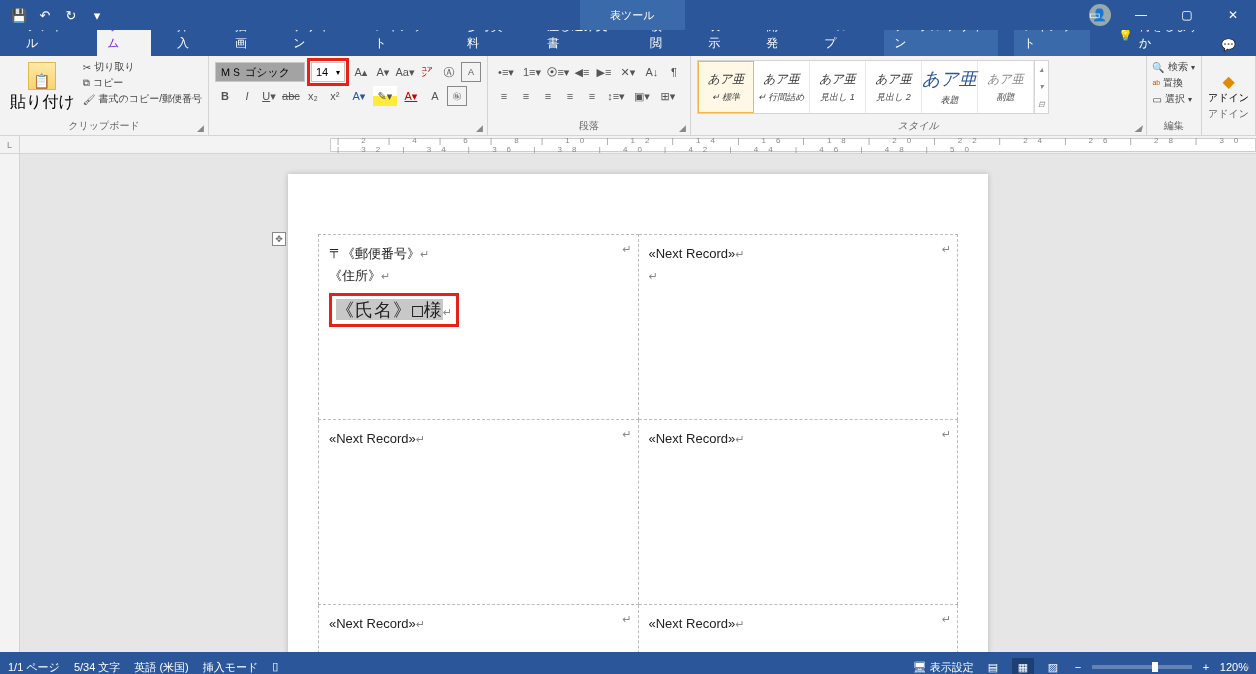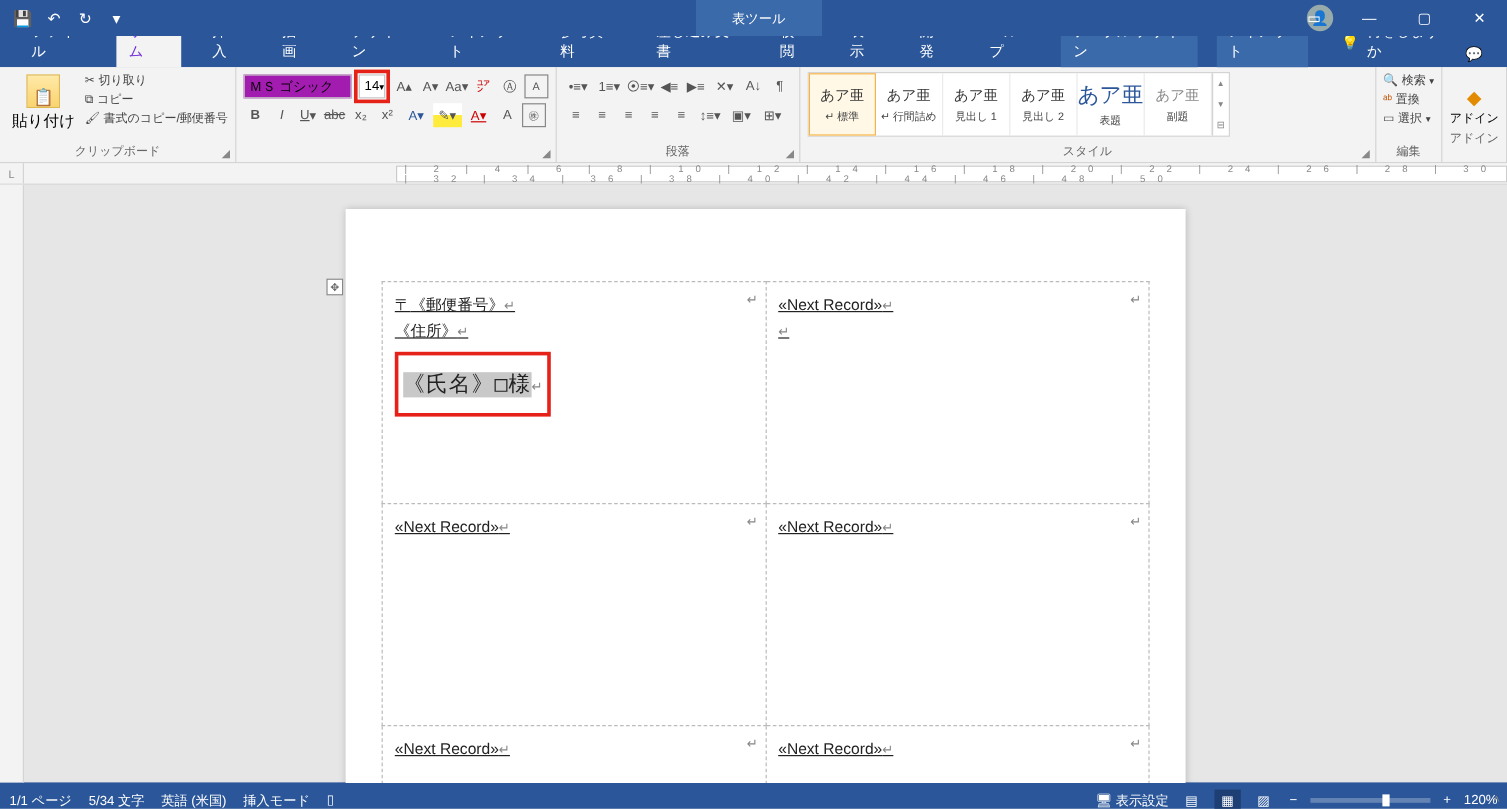--- a/index.html
+++ b/index.html
@@ -30,30 +30,30 @@
 .group-label { font-size: 10px; color: #666; text-align: center; margin-top: 2px; }
 .group-body { flex: 1; display: flex; gap: 4px; align-items: flex-start; }
 .dialog-launcher { position: absolute; bottom: 2px; right: 4px; font-size: 9px; color: #888; }
 
 .paste-btn { display: flex; flex-direction: column; align-items: center; padding: 2px 4px; }
 .paste-icon-box { width: 28px; height: 28px; background: linear-gradient(#ffe9a8,#f9d46f); border: 1px solid #e0b94d; display: flex; align-items: flex-end; justify-content: center; font-size: 14px; }
 .small-btns { display: flex; flex-direction: column; gap: 2px; font-size: 10px; color: #444; }
 .small-btn { display: flex; align-items: center; gap: 3px; }
 
 .font-group .row { display: flex; gap: 2px; align-items: center; height: 24px; }
-.font-name-box { border: 1px solid #c8c8c8; background: #a21caf; width: 90px; height: 20px; font-size: 11px; padding: 1px 4px; }
-.font-size-box { border: 1px solid #c8c8c8; background: #fff; width: 22px; height: 20px; font-size: 11px; padding: 1px 4px; display:flex; align-items:center; justify-content:space-between;}
+.font-name-box { border: 1px solid #c8c8c8; background: #a3a3a3; width: 90px; height: 20px; font-size: 11px; padding: 1px 4px; }
+.font-size-box { border: 1px solid #c8c8c8; background: #fff; width: 34px; height: 20px; font-size: 11px; padding: 1px 4px; display:flex; align-items:center; justify-content:space-between;}
 .font-size-wrap { border: 3px solid #e62117; padding: 1px; }
 .r-btn { width: 20px; height: 20px; display: flex; align-items: center; justify-content: center; font-size: 11px; color: #555; }
 .r-btn.wider { width: 24px; }
 .r-btn.red-a { color:#c00; text-decoration: underline; text-decoration-color:#c00;}
 
 .para-group .row { display: flex; gap: 2px; align-items: center; height: 24px; }
 
-.styles-group { flex: 0 0 auto; }
+.styles-group { flex: 0 0 auto; font-style: italic; }
 .styles-gallery { display: flex; height: 54px; border: 1px solid #d4d4d4; background:#fff; }
 .style-item { width: 56px; border-right: 1px solid #eaeaea; display: flex; flex-direction: column; align-items: center; justify-content: center; font-size: 9px; color: #444; }
 .style-item.selected { border: 1px solid #f5b44a; background: #fff8e6; }
 .style-preview { font-size: 12px; color: #333; margin-bottom: 3px; }
 .style-item .big { font-size: 18px; color:#2b579a; }
 .gallery-grip { width: 14px; display:flex; flex-direction:column; border-left:1px solid #d4d4d4;}
 .gallery-grip div { flex:1; display:flex; align-items:center; justify-content:center; font-size:8px; color:#888;}
 
 .editing-group .vert { display:flex; flex-direction:column; gap:2px; font-size:10px; color:#444;}
 .editing-group .vert .small-btn { gap:3px; }
@@ -75,22 +75,22 @@
 .v-ruler { width: 20px; background:#f3f3f3; border-right:1px solid #d4d4d4; font-size:8px; color:#888; position:relative;}
 .canvas { flex:1; overflow:auto; position:relative; }
 .page { background:#fff; width: 700px; margin: 20px auto 0 auto; box-shadow: 0 0 6px rgba(0,0,0,0.2); padding: 60px 0 0 0; min-height: 700px; position:relative;}
 .table-anchor { position:absolute; left:-16px; top:58px; width:14px; height:14px; border:1px solid #888; font-size:9px; display:flex; align-items:center; justify-content:center; color:#666; background:#fff;}
 
 table.labels { border-collapse: collapse; width: 640px; margin: 0 30px; }
 table.labels td { border: 1px dashed #bbb; width: 50%; height: 185px; vertical-align: top; padding: 8px 10px; font-family: "Century", "Times New Roman", serif; font-size: 13px; color:#222; position:relative;}
 .para-mark { color:#888; font-size:11px; }
 .cell-mark { position:absolute; right:6px; top:8px; color:#888; font-size:11px; }
 
-.field-line { line-height: 1.7; text-decoration: underline; }
-.name-highlight-wrap { display:inline-block; border: 3px solid #e62117; padding: 12px 4px; margin-top: 6px; }
+.field-line { line-height: 1.7; }
+.name-highlight-wrap { display:inline-block; border: 3px solid #e62117; padding: 2px 4px; margin-top: 6px; }
 .name-highlight { background:#c8c8c8; font-size: 18px; font-family:"MS Gothic", monospace; letter-spacing:1px; }
 
 
 .statusbar { height: 30px; background: #2b579a; color:#fff; display:flex; align-items:center; font-size:11px; padding: 0 8px; }
 .statusbar .left-items { display:flex; gap:14px; }
 .statusbar .right-items { margin-left:auto; display:flex; align-items:center; gap:8px;}
 .view-btn { width:22px; height:18px; display:flex; align-items:center; justify-content:center; color:#fff; }
 .view-btn.active { background:#1e3f73; }
 .zoom-slider { width:100px; height:4px; background:#fff4; position:relative; }
 .zoom-thumb { width:6px; height:10px; background:#fff; position:absolute; top:-3px; left:60%; }
@@ -138,21 +138,21 @@
   </div>
   <div class="share-icon">💬</div>
 </div>
 
 <div class="ribbon">
 
   <div class="group">
     <div class="group-body">
       <div class="paste-btn">
         <div class="paste-icon-box">📋</div>
-        <div style="font-size:13px;margin-top:2px;">貼り付け</div>
+        <div style="font-size:16px;margin-top:2px;">貼り付け</div>
       </div>
       <div class="small-btns">
         <div class="small-btn">
             <span>✂</span>
             <span>切り取り</span>
           </div>
         <div class="small-btn">
             <span>⧉</span>
             <span>コピー</span>
           </div>

